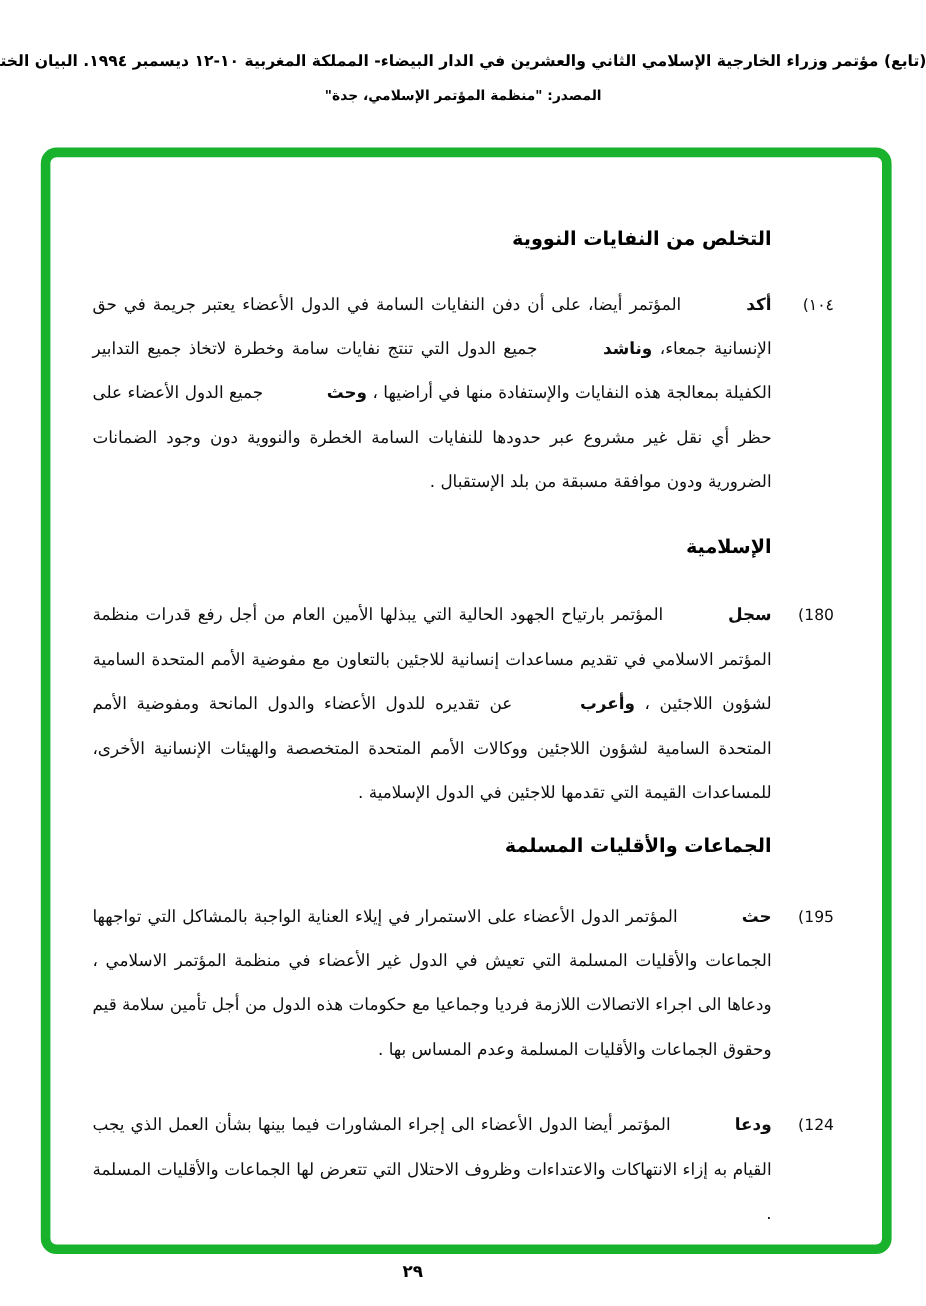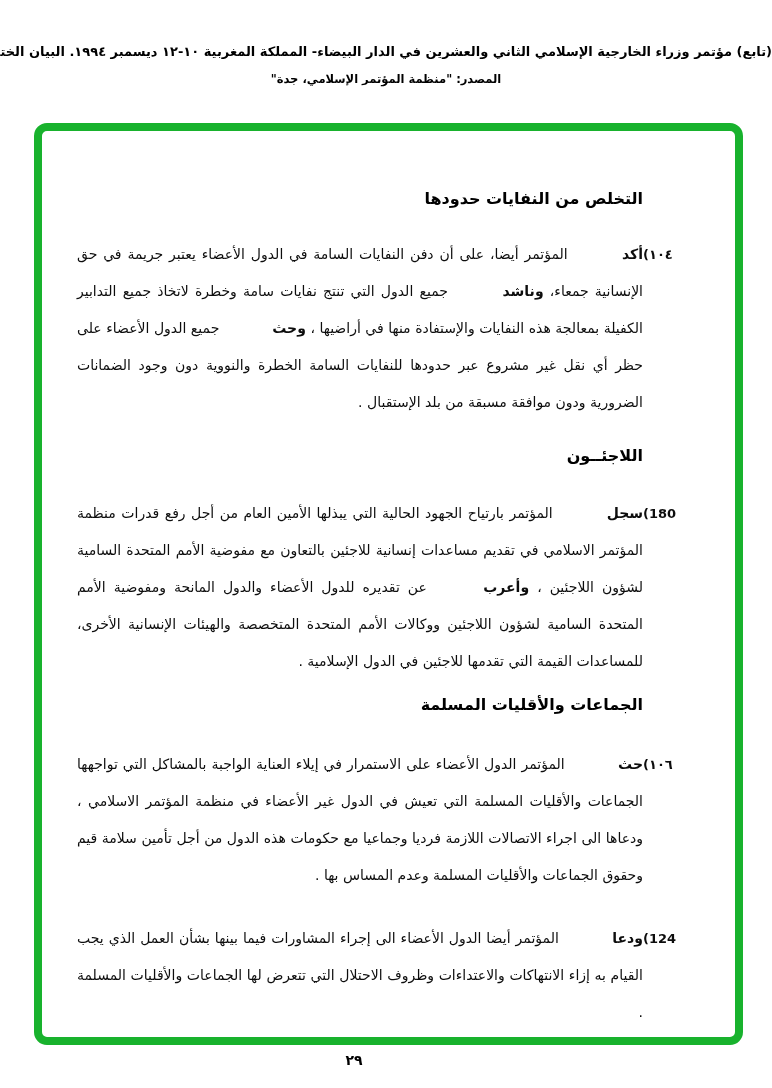--- a/index.html
+++ b/index.html
@@ -34,59 +34,59 @@
   .stitle.t2{margin-top:22px;}
   .stitle.t3{margin-top:12px;}
   .para{
     display:flex;font-size:14px;line-height:37px;color:#0d0d0d;
   }
   .para.p104{margin-top:24px;}
   .para.p105{margin-top:26px;}
   .para.p106{margin-top:28px;}
   .para.p107{margin-top:26px;}
   .num{
-    flex:0 0 52px;font-size:13px;font-weight:bold;text-align:left;
+    flex:0 0 52px;font-size:13px;font-weight:normal;text-align:right;
   }
   .ptext{flex:1;text-align:justify;}
   .b{font-weight:bold;margin-left:48px;}
   .pagenum{
-    position:absolute;left:10px;top:1052px;width:688px;text-align:center;
+    position:absolute;left:0;top:1052px;width:688px;text-align:center;
     font-weight:bold;font-size:14px;letter-spacing:5px;color:#000;direction:rtl;
   }
 </style>
 </head>
 <body>
 
 <div class="header">
   <div class="header-title">(تابع) مؤتمر وزراء الخارجية الإسلامي الثاني والعشرين في الدار البيضاء- المملكة المغربية ١٠-١٢ ديسمبر ١٩٩٤. البيان الختامي</div>
   <div class="header-source">المصدر: "منظمة المؤتمر الإسلامي، جدة"</div>
 </div>
 
 <div class="frame"></div>
 
 <div class="content">
 
-  <div class="stitle t1">التخلص من النفايات حدودها</div>
+  <div class="stitle t1">التخلص من النفايات النووية</div>
 
   <div class="para p104">
     <span class="num">١٠٤)</span>
     <span class="ptext"><span class="b">أكد </span><span>المؤتمر أيضا، على أن دفن النفايات السامة في الدول الأعضاء يعتبر جريمة في حق الإنسانية جمعاء، </span><span class="b">وناشد </span><span>جميع الدول التي تنتج نفايات سامة وخطرة لاتخاذ جميع التدابير الكفيلة بمعالجة هذه النفايات والإستفادة منها في أراضيها ، </span><span class="b">وحث </span><span>جميع الدول الأعضاء على حظر أي نقل غير مشروع عبر حدودها للنفايات السامة الخطرة والنووية دون وجود الضمانات الضرورية ودون موافقة مسبقة من بلد الإستقبال .</span></span>
   </div>
 
-  <div class="stitle t2">اللاجئــون</div>
+  <div class="stitle t2">الإسلامية</div>
 
   <div class="para p105">
     <span class="num">180)</span>
     <span class="ptext"><span class="b">سجل </span><span>المؤتمر بارتياح الجهود الحالية التي يبذلها الأمين العام من أجل رفع قدرات منظمة المؤتمر الاسلامي في تقديم مساعدات إنسانية للاجئين بالتعاون مع مفوضية الأمم المتحدة السامية لشؤون اللاجئين ، </span><span class="b">وأعرب </span><span>عن تقديره للدول الأعضاء والدول المانحة ومفوضية الأمم المتحدة السامية لشؤون اللاجئين ووكالات الأمم المتحدة المتخصصة والهيئات الإنسانية الأخرى، للمساعدات القيمة التي تقدمها للاجئين في الدول الإسلامية .</span></span>
   </div>
 
   <div class="stitle t3">الجماعات والأقليات المسلمة</div>
 
   <div class="para p106">
-    <span class="num">١٠٦)</span>
+    <span class="num">195)</span>
     <span class="ptext"><span class="b">حث </span><span>المؤتمر الدول الأعضاء على الاستمرار في إيلاء العناية الواجبة بالمشاكل التي تواجهها الجماعات والأقليات المسلمة التي تعيش في الدول غير الأعضاء في منظمة المؤتمر الاسلامي ، ودعاها الى اجراء الاتصالات اللازمة فرديا وجماعيا مع حكومات هذه الدول من أجل تأمين سلامة قيم وحقوق الجماعات والأقليات المسلمة وعدم المساس بها .</span></span>
   </div>
 
   <div class="para p107">
     <span class="num">124)</span>
     <span class="ptext"><span class="b">ودعا </span><span>المؤتمر أيضا الدول الأعضاء الى إجراء المشاورات فيما بينها بشأن العمل الذي يجب القيام به إزاء الانتهاكات والاعتداءات وظروف الاحتلال التي تتعرض لها الجماعات والأقليات المسلمة .</span></span>
   </div>
 
 </div>
 

